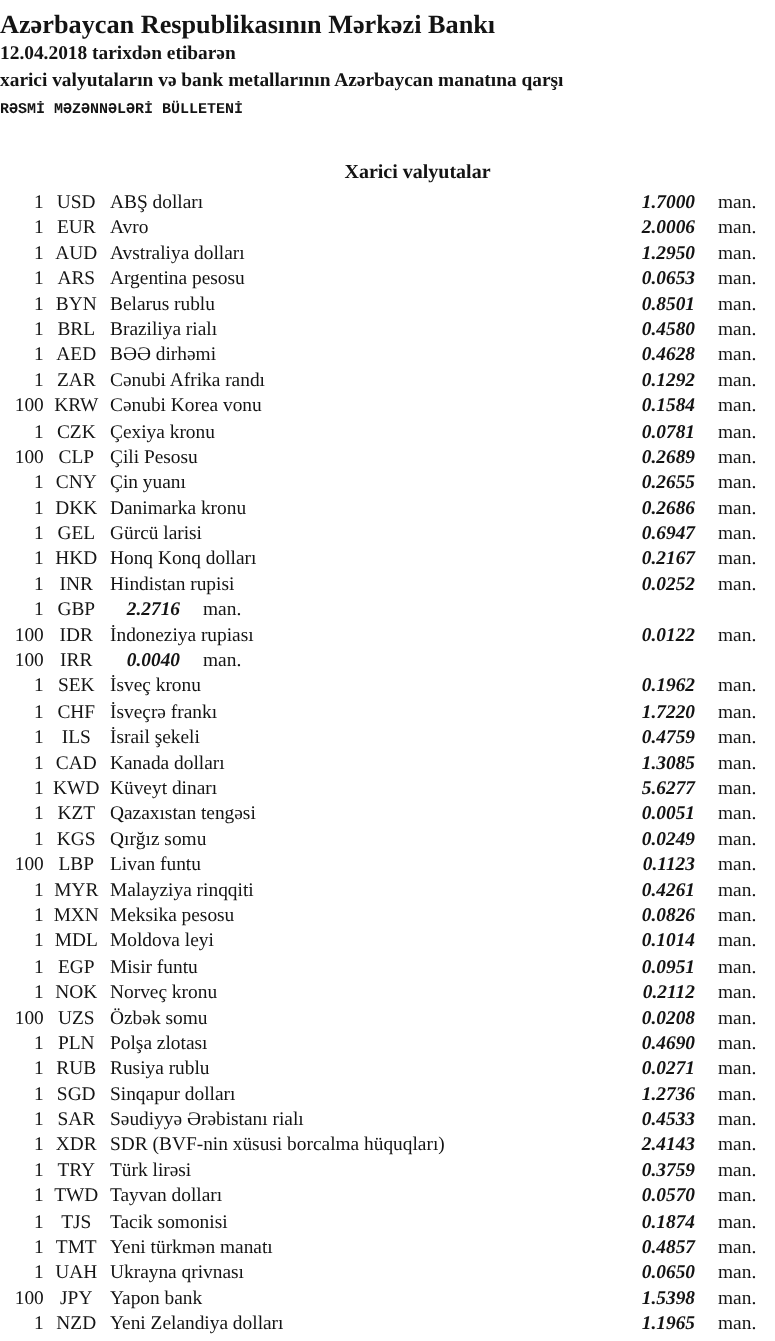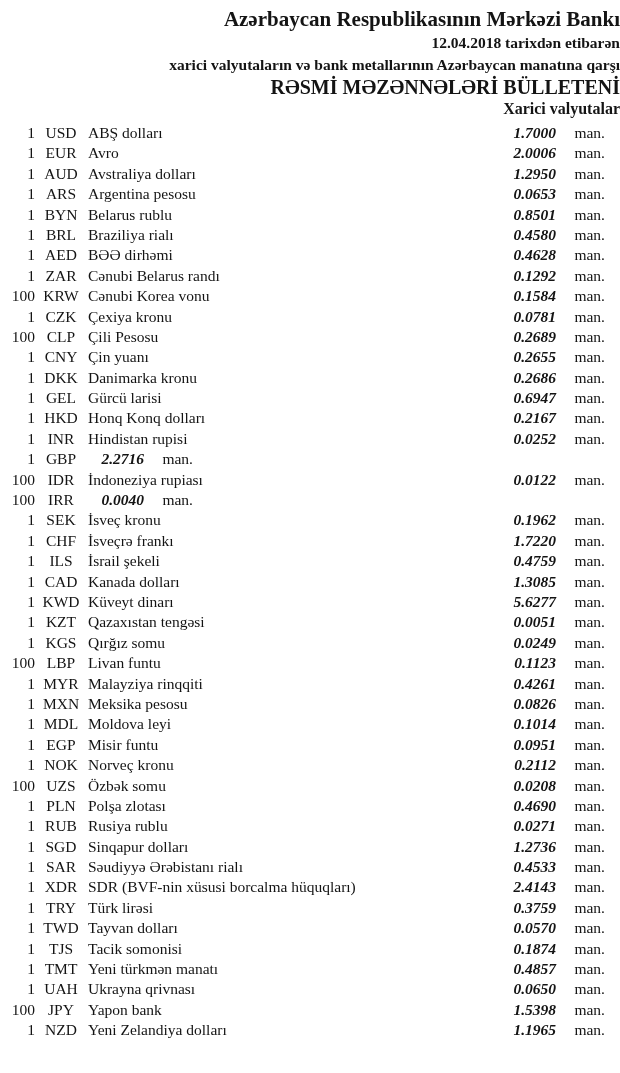--- a/index.html
+++ b/index.html
@@ -5,39 +5,41 @@
   * { margin:0; padding:0; box-sizing:border-box; }
   html, body {
     width:620px; height:1073px;
     background:#ffffff;
     color:#141414;
     font-family:"Liberation Serif", "DejaVu Serif", serif;
     overflow:hidden;
   }
   .page { width:620px; height:1073px; overflow:hidden; }
 
-  .header { text-align:right; }
+  .header { text-align:left; }
   .bank-name {
     padding-top:7px;
     font-size:21px;
     font-weight:700;
     line-height:25px;
   }
   .header-line {
     font-size:15.5px;
     font-weight:700;
     line-height:22px;
   }
   .bulletin-title {
-    font-size:20px;
+    font-size:12px;
     font-weight:700;
     line-height:22px;
+    font-family:Liberation Mono, monospace;
   }
   .section-title {
-    text-align:right;
+    margin-top:29px;
+    text-align:center;
     font-size:16px;
     font-weight:700;
     line-height:22px;
     padding-left:48px;
   }
 
   .rates { margin-top:3px; }
   .row {
     display:flex;
     align-items:baseline;
@@ -120,21 +122,21 @@
     <span class="qty">1</span>
     <span class="code">AED</span>
     <span class="name">BƏƏ dirhəmi</span>
     <span class="rate">0.4628</span>
     <span class="unit">man.</span>
   </div>
 
   <div class="row">
     <span class="qty">1</span>
     <span class="code">ZAR</span>
-    <span class="name">Cənubi Belarus randı</span>
+    <span class="name">Cənubi Afrika randı</span>
     <span class="rate">0.1292</span>
     <span class="unit">man.</span>
   </div>
 
   <div class="row">
     <span class="qty">100</span>
     <span class="code">KRW</span>
     <span class="name">Cənubi Korea vonu</span>
     <span class="rate">0.1584</span>
     <span class="unit">man.</span>

